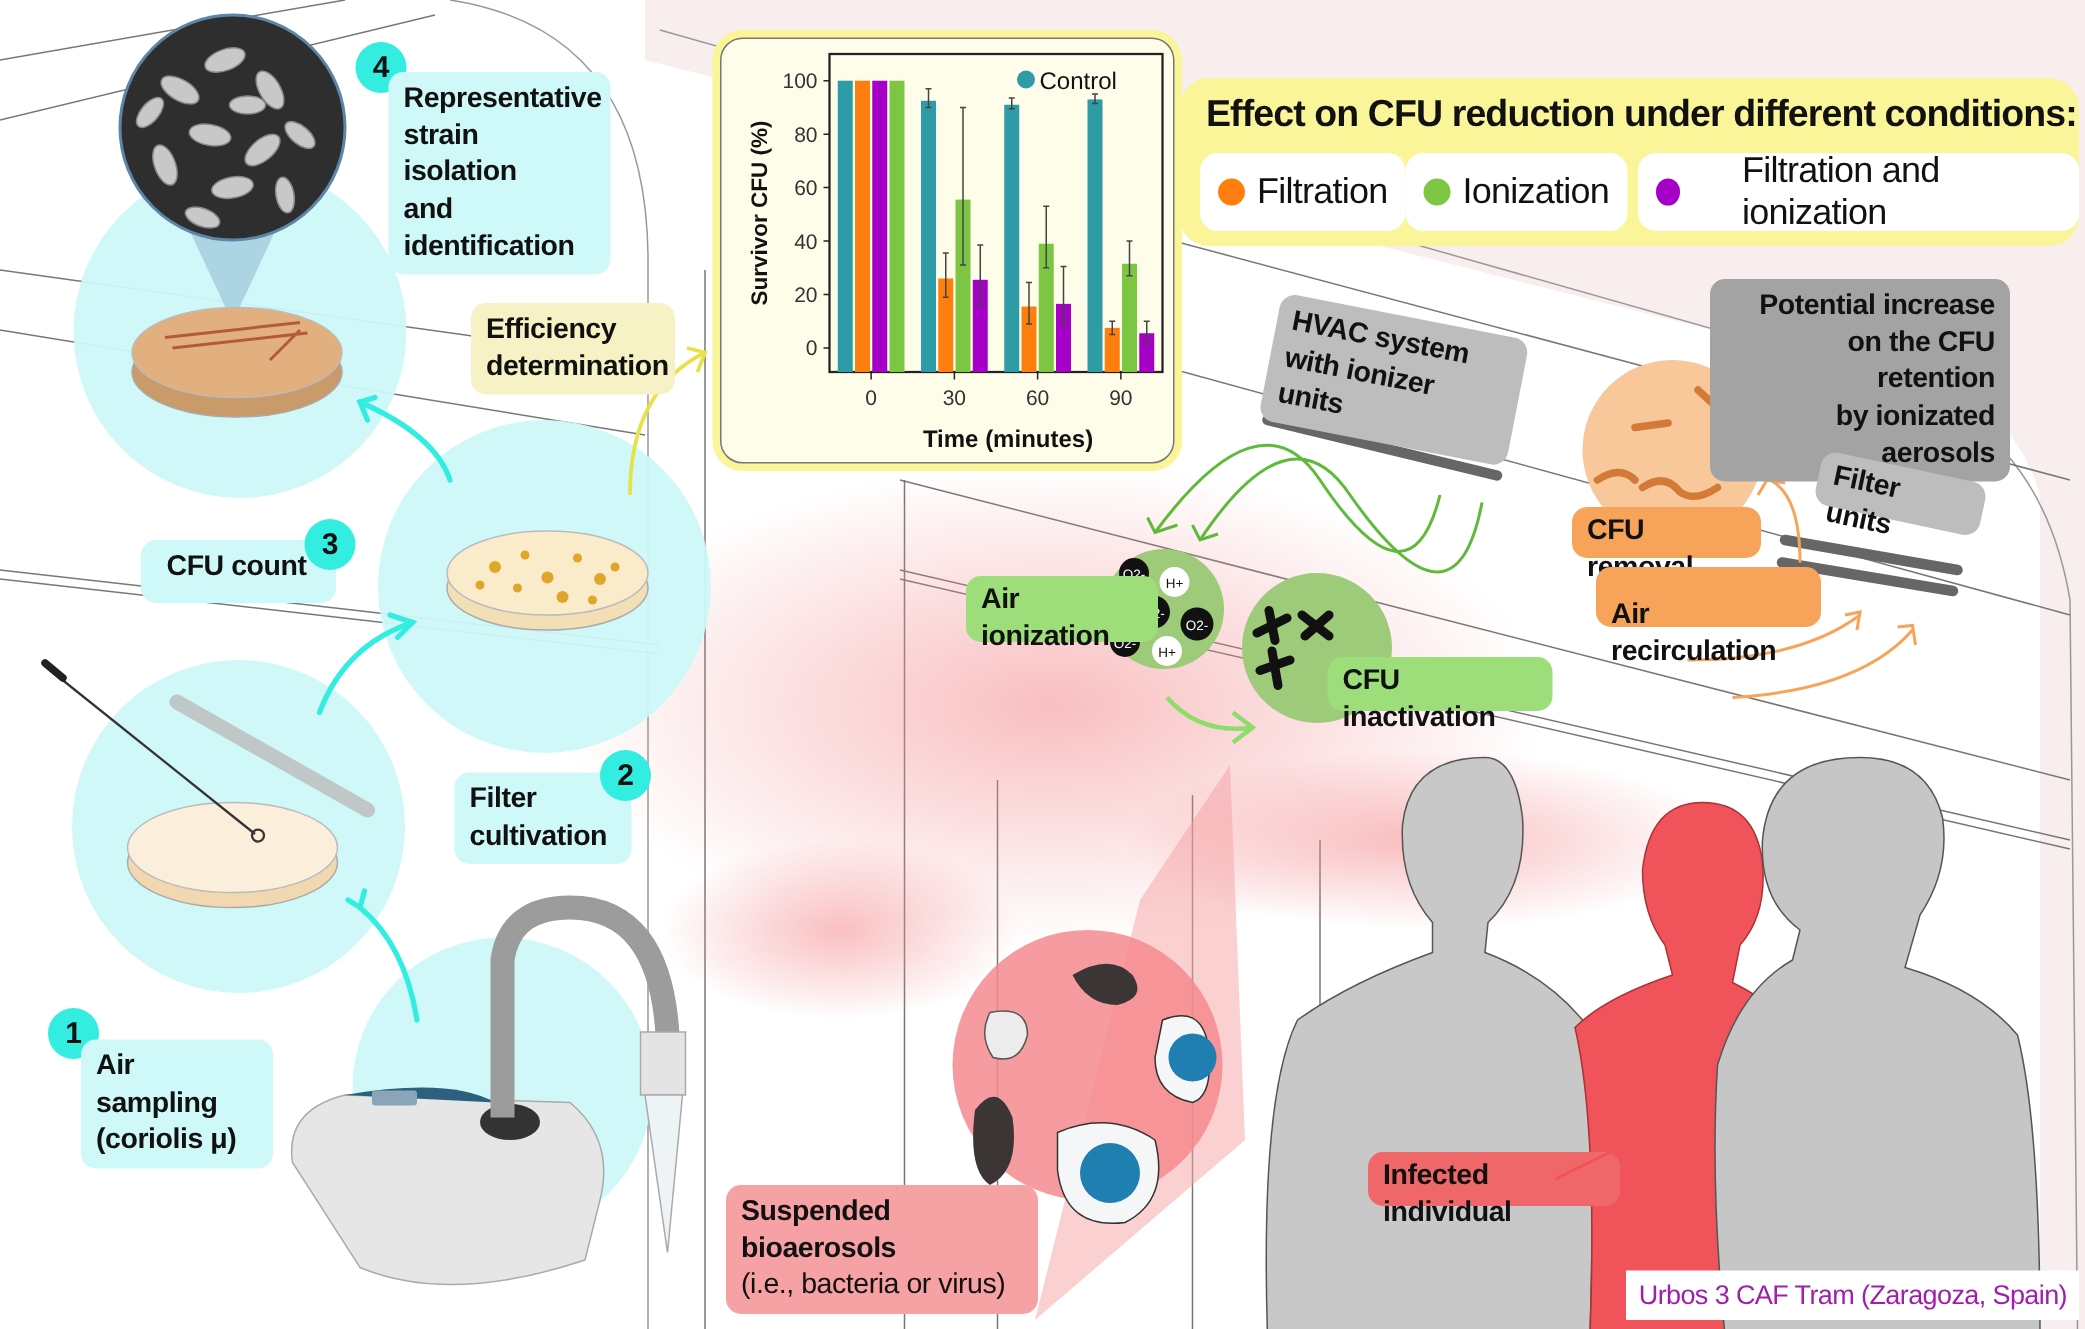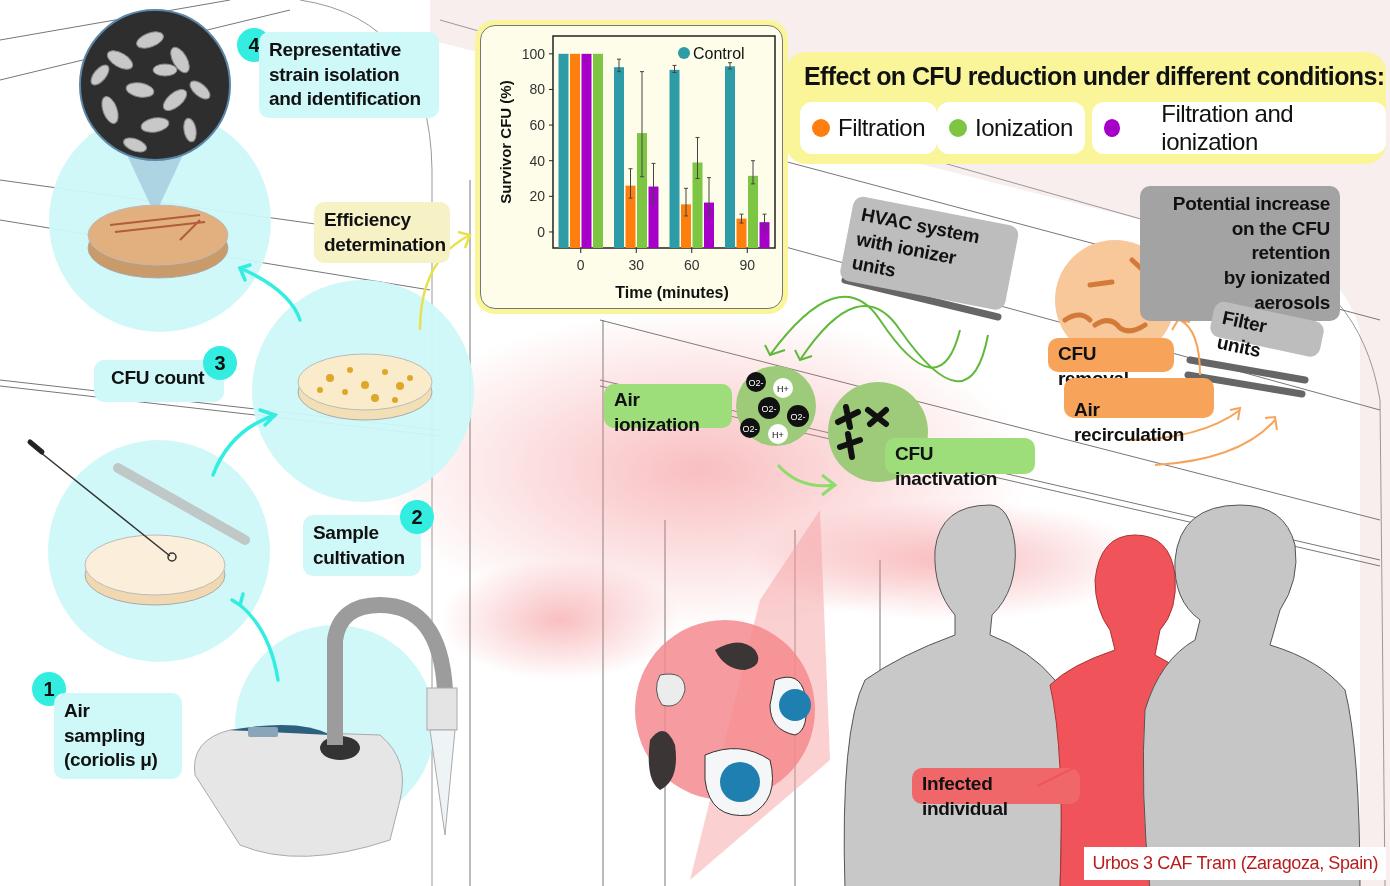--- a/index.html
+++ b/index.html
@@ -18,21 +18,21 @@
   .pink-box { background: #f6a1a4; }
   .num-badge { position: absolute; width: 34px; height: 34px; border-radius: 50%; background: #33eee0; font-weight: bold; font-size: 20px; display: flex; align-items: center; justify-content: center; color: #111; }
   .circle-bg { position: absolute; border-radius: 50%; background: #cdf8f8; opacity: 0.95; }
   
   #chart-frame { position: absolute; left: 475px; top: 20px; width: 313px; height: 294px; background: #fbf59a; border-radius: 20px; padding: 5px; }
   #chart-inner { width: 100%; height: 100%; background: #fefde9; border: 1.5px solid #777; border-radius: 15px; position: relative; }
   #legend-panel { position: absolute; left: 786px; top: 52px; width: 600px; height: 112px; background: #fbf59a; border-radius: 20px; }
   #legend-title { position: absolute; left: 18px; top: 10px; font-weight: bold; font-size: 25px; letter-spacing: -0.6px; color: #111; }
   .legend-chip { position: absolute; top: 50px; height: 52px; background: #fff; border-radius: 12px; display: flex; align-items: center; padding: 0 12px; font-size: 24px; letter-spacing: -0.5px; }
   .legend-dot { width: 18px; height: 18px; border-radius: 50%; margin-right: 8px; display: inline-block; }
-  #caption { position: absolute; right: 4px; bottom: 6px; background: #fff; padding: 6px 8px; font-size: 18px; letter-spacing: -0.4px; color: #b91c1c; }
+  #caption { position: absolute; right: 4px; bottom: 6px; background: #fff; padding: 6px 8px; font-size: 18px; letter-spacing: -0.4px; color: #a21caf; }
 </style>
 </head>
 <body>
 
 <div id="scene">
 
   <svg class="abs" style="left:0;top:0" width="1390" height="886">
     <defs>
       <radialGradient id="aerosol" cx="50%" cy="50%" r="50%">
         <stop offset="0%" stop-color="#f48a8e" stop-opacity="0.55"></stop>
@@ -146,38 +146,38 @@
       <path d="M260 410 L275 415 L265 425"></path>
       <path d="M300 320 Q290 290 240 268"></path>
       <path d="M250 265 L240 268 L245 280"></path>
     </g>
 
     <path d="M420 330 Q420 260 470 235" stroke="#e8e24a" stroke-width="2.5" fill="none"></path>
     <path d="M458 232 L470 235 L465 248" stroke="#e8e24a" stroke-width="2.5" fill="none"></path>
   </svg>
 
   <div class="num-badge" style="left:237px;top:28px;">4</div>
-  <div class="label cyan-box" style="left:259px;top:32px;width:180px;">
+  <div class="label cyan-box" style="left:259px;top:48px;width:148px;">
     <div>Representative</div>
     <div>strain isolation</div>
     <div>and identification</div>
   </div>
 
   <div class="label yellow-box" style="left:314px;top:202px;width:136px;">
     <div>Efficiency</div>
     <div>determination</div>
   </div>
 
   <div class="label cyan-box" style="left:94px;top:360px;width:130px;height:42px;padding-left:17px;">
     <div>CFU count</div>
   </div>
   <div class="num-badge" style="left:203px;top:346px;">3</div>
 
   <div class="label cyan-box" style="left:303px;top:515px;width:118px;">
-    <div>Sample</div>
+    <div>Filter</div>
     <div>cultivation</div>
   </div>
   <div class="num-badge" style="left:400px;top:500px;">2</div>
 
   <div class="num-badge" style="left:32px;top:672px;">1</div>
   <div class="label cyan-box" style="left:54px;top:693px;width:128px;">
     <div>Air sampling</div>
     <div>(coriolis μ)</div>
   </div>
 
@@ -332,21 +332,21 @@
     <g stroke="#111" stroke-width="6" stroke-linecap="round">
       <line x1="10" y1="40" x2="30" y2="30"></line>
         <line x1="18" y1="25" x2="22" y2="45"></line>
       <line x1="40" y1="28" x2="58" y2="42"></line>
         <line x1="58" y1="28" x2="42" y2="42"></line>
       <line x1="12" y1="65" x2="32" y2="58"></line>
         <line x1="20" y1="52" x2="24" y2="75"></line>
     </g>
   </svg>
 
-  <div class="label green-box" style="left:604px;top:384px;width:128px;height:44px;padding:4px 10px;">Air ionization</div>
+  <div class="label green-box" style="left:644px;top:384px;width:128px;height:44px;padding:4px 10px;">Air ionization</div>
   <div class="label green-box" style="left:885px;top:438px;width:150px;height:36px;padding:4px 10px;">CFU inactivation</div>
 
   <div class="label gray-box" style="left:855px;top:195px;width:168px;transform:rotate(11deg);transform-origin:left top;">
     <div>HVAC system</div>
     <div>with ionizer units</div>
   </div>
 
   <div class="label purple-box" style="left:1140px;top:186px;width:200px;">
     <div>Potential increase</div>
     <div>on the CFU retention</div>
@@ -359,20 +359,24 @@
   <svg class="abs" style="left:630px;top:620px" width="250" height="230">
     <circle cx="95" cy="90" r="90" fill="#f48a8e" opacity="0.85"></circle>
     <path d="M85 30 Q110 15 125 30 Q135 45 115 50 Q95 50 85 30Z" fill="#3b3535"></path>
     <path d="M20 120 Q35 100 45 125 Q50 160 30 170 Q15 160 20 120Z" fill="#3b3535"></path>
     <path d="M30 55 Q55 50 55 70 Q50 90 32 85 Q22 70 30 55Z" fill="#ececec" stroke="#555"></path>
     <path d="M75 135 Q110 120 140 140 Q150 180 120 195 Q80 200 75 160Z" fill="#f4f6f8" stroke="#333"></path>
     <circle cx="110" cy="162" r="20" fill="#1f7fb0"></circle>
     <path d="M145 60 Q170 50 175 75 Q180 110 165 115 Q140 110 140 85Z" fill="#f4f6f8" stroke="#333"></path>
     <circle cx="165" cy="85" r="16" fill="#1f7fb0"></circle>
   </svg>
+  <div class="label pink-box" style="left:484px;top:790px;width:208px;font-size:19px;">
+    <div>Suspended bioaerosols</div>
+    <div style="font-weight:normal;">(i.e., bacteria or virus)</div>
+  </div>
 
   <svg class="abs" style="left:840px;top:490px" width="550" height="396">
     <path d="M150 15 Q100 15 95 60 Q93 100 115 125 L115 145 Q60 165 25 190 Q0 240 5 400 L220 400 Q225 220 215 190 Q190 160 150 145 L152 125 Q178 100 175 55 Q170 15 150 15Z" fill="#c8c8c8" stroke="#555"></path>
     <path d="M295 45 Q260 45 255 90 Q255 120 270 140 L275 160 Q230 175 210 195 Q225 260 220 400 L375 400 Q380 260 360 200 Q345 180 315 165 L320 140 Q338 120 335 85 Q330 45 295 45Z" fill="#f0545a" stroke="#a33"></path>
     <path d="M400 15 Q340 15 335 70 Q333 110 360 130 L355 150 Q320 170 305 220 Q300 300 310 400 L520 400 Q520 260 505 200 Q480 170 430 155 L440 120 Q460 90 455 55 Q445 15 400 15Z" fill="#c6c6c6" stroke="#555"></path>
   </svg>
   <div class="label red-box" style="left:868px;top:768px;width:168px;height:36px;padding:4px 10px;">Infected individual</div>
   <svg class="abs" style="left:1035px;top:750px" width="70" height="40">
     <line x1="2" y1="36" x2="65" y2="5" stroke="#f0545a" stroke-width="2"></line>
   </svg>

